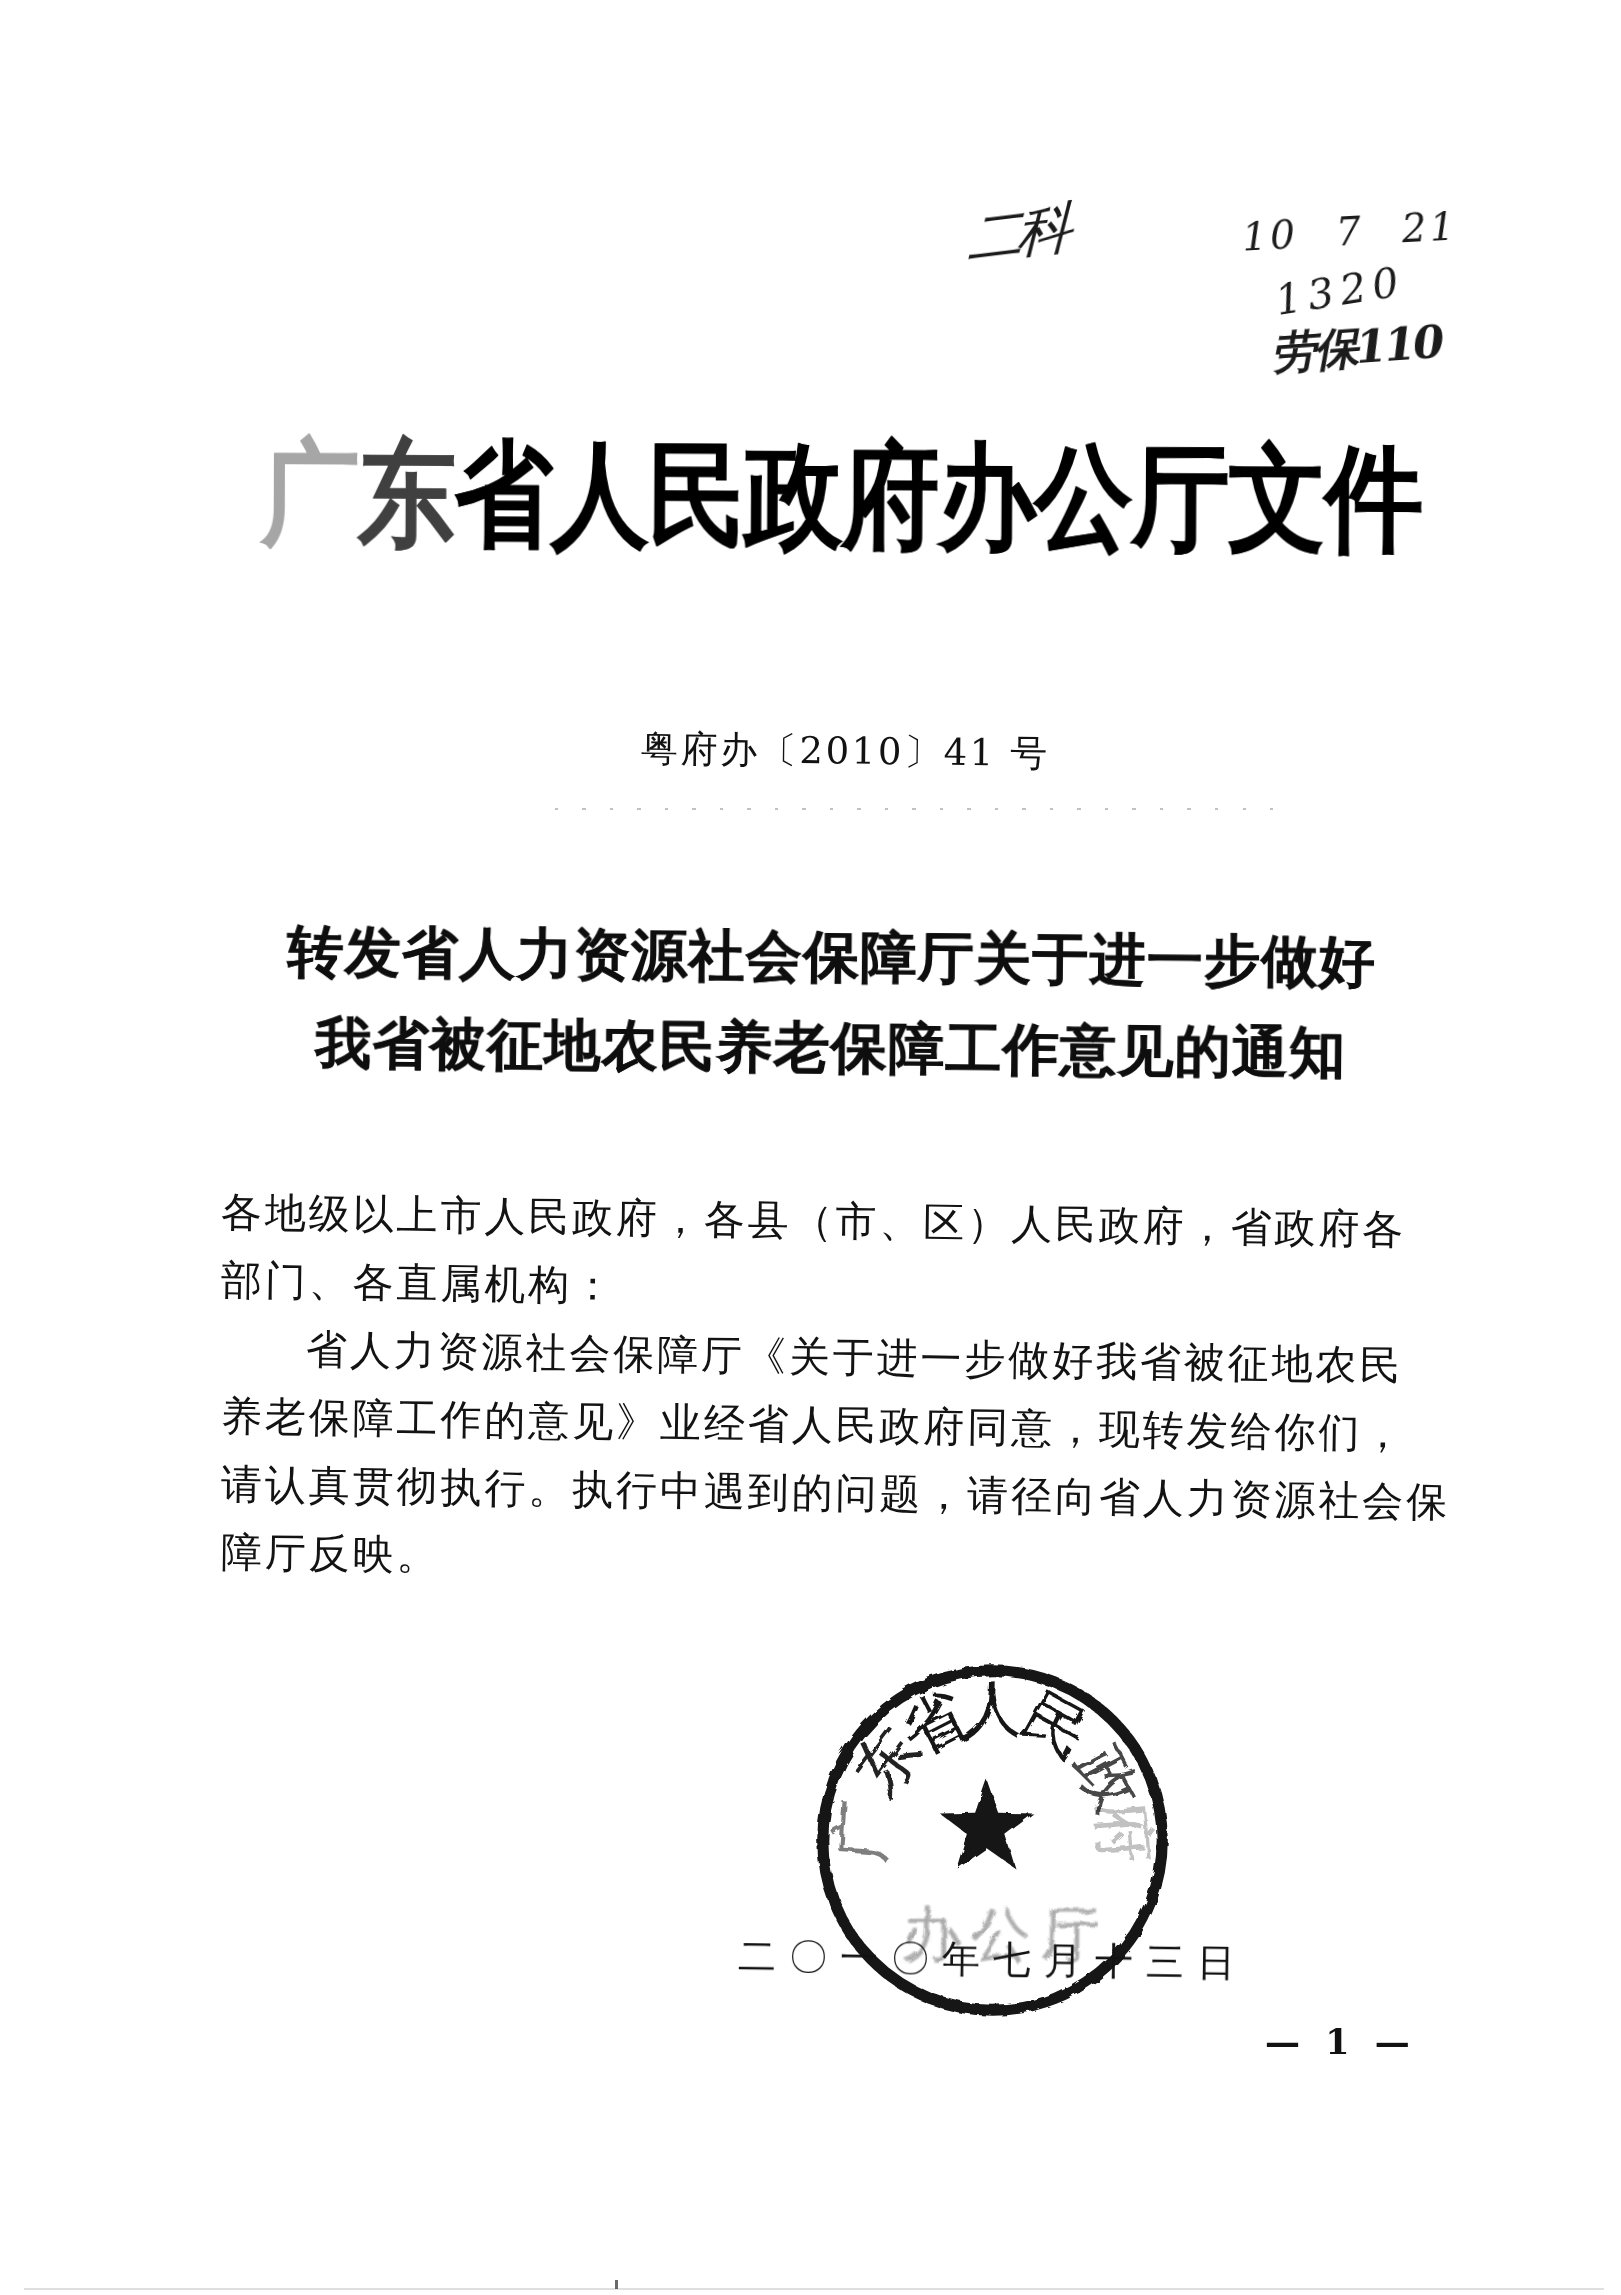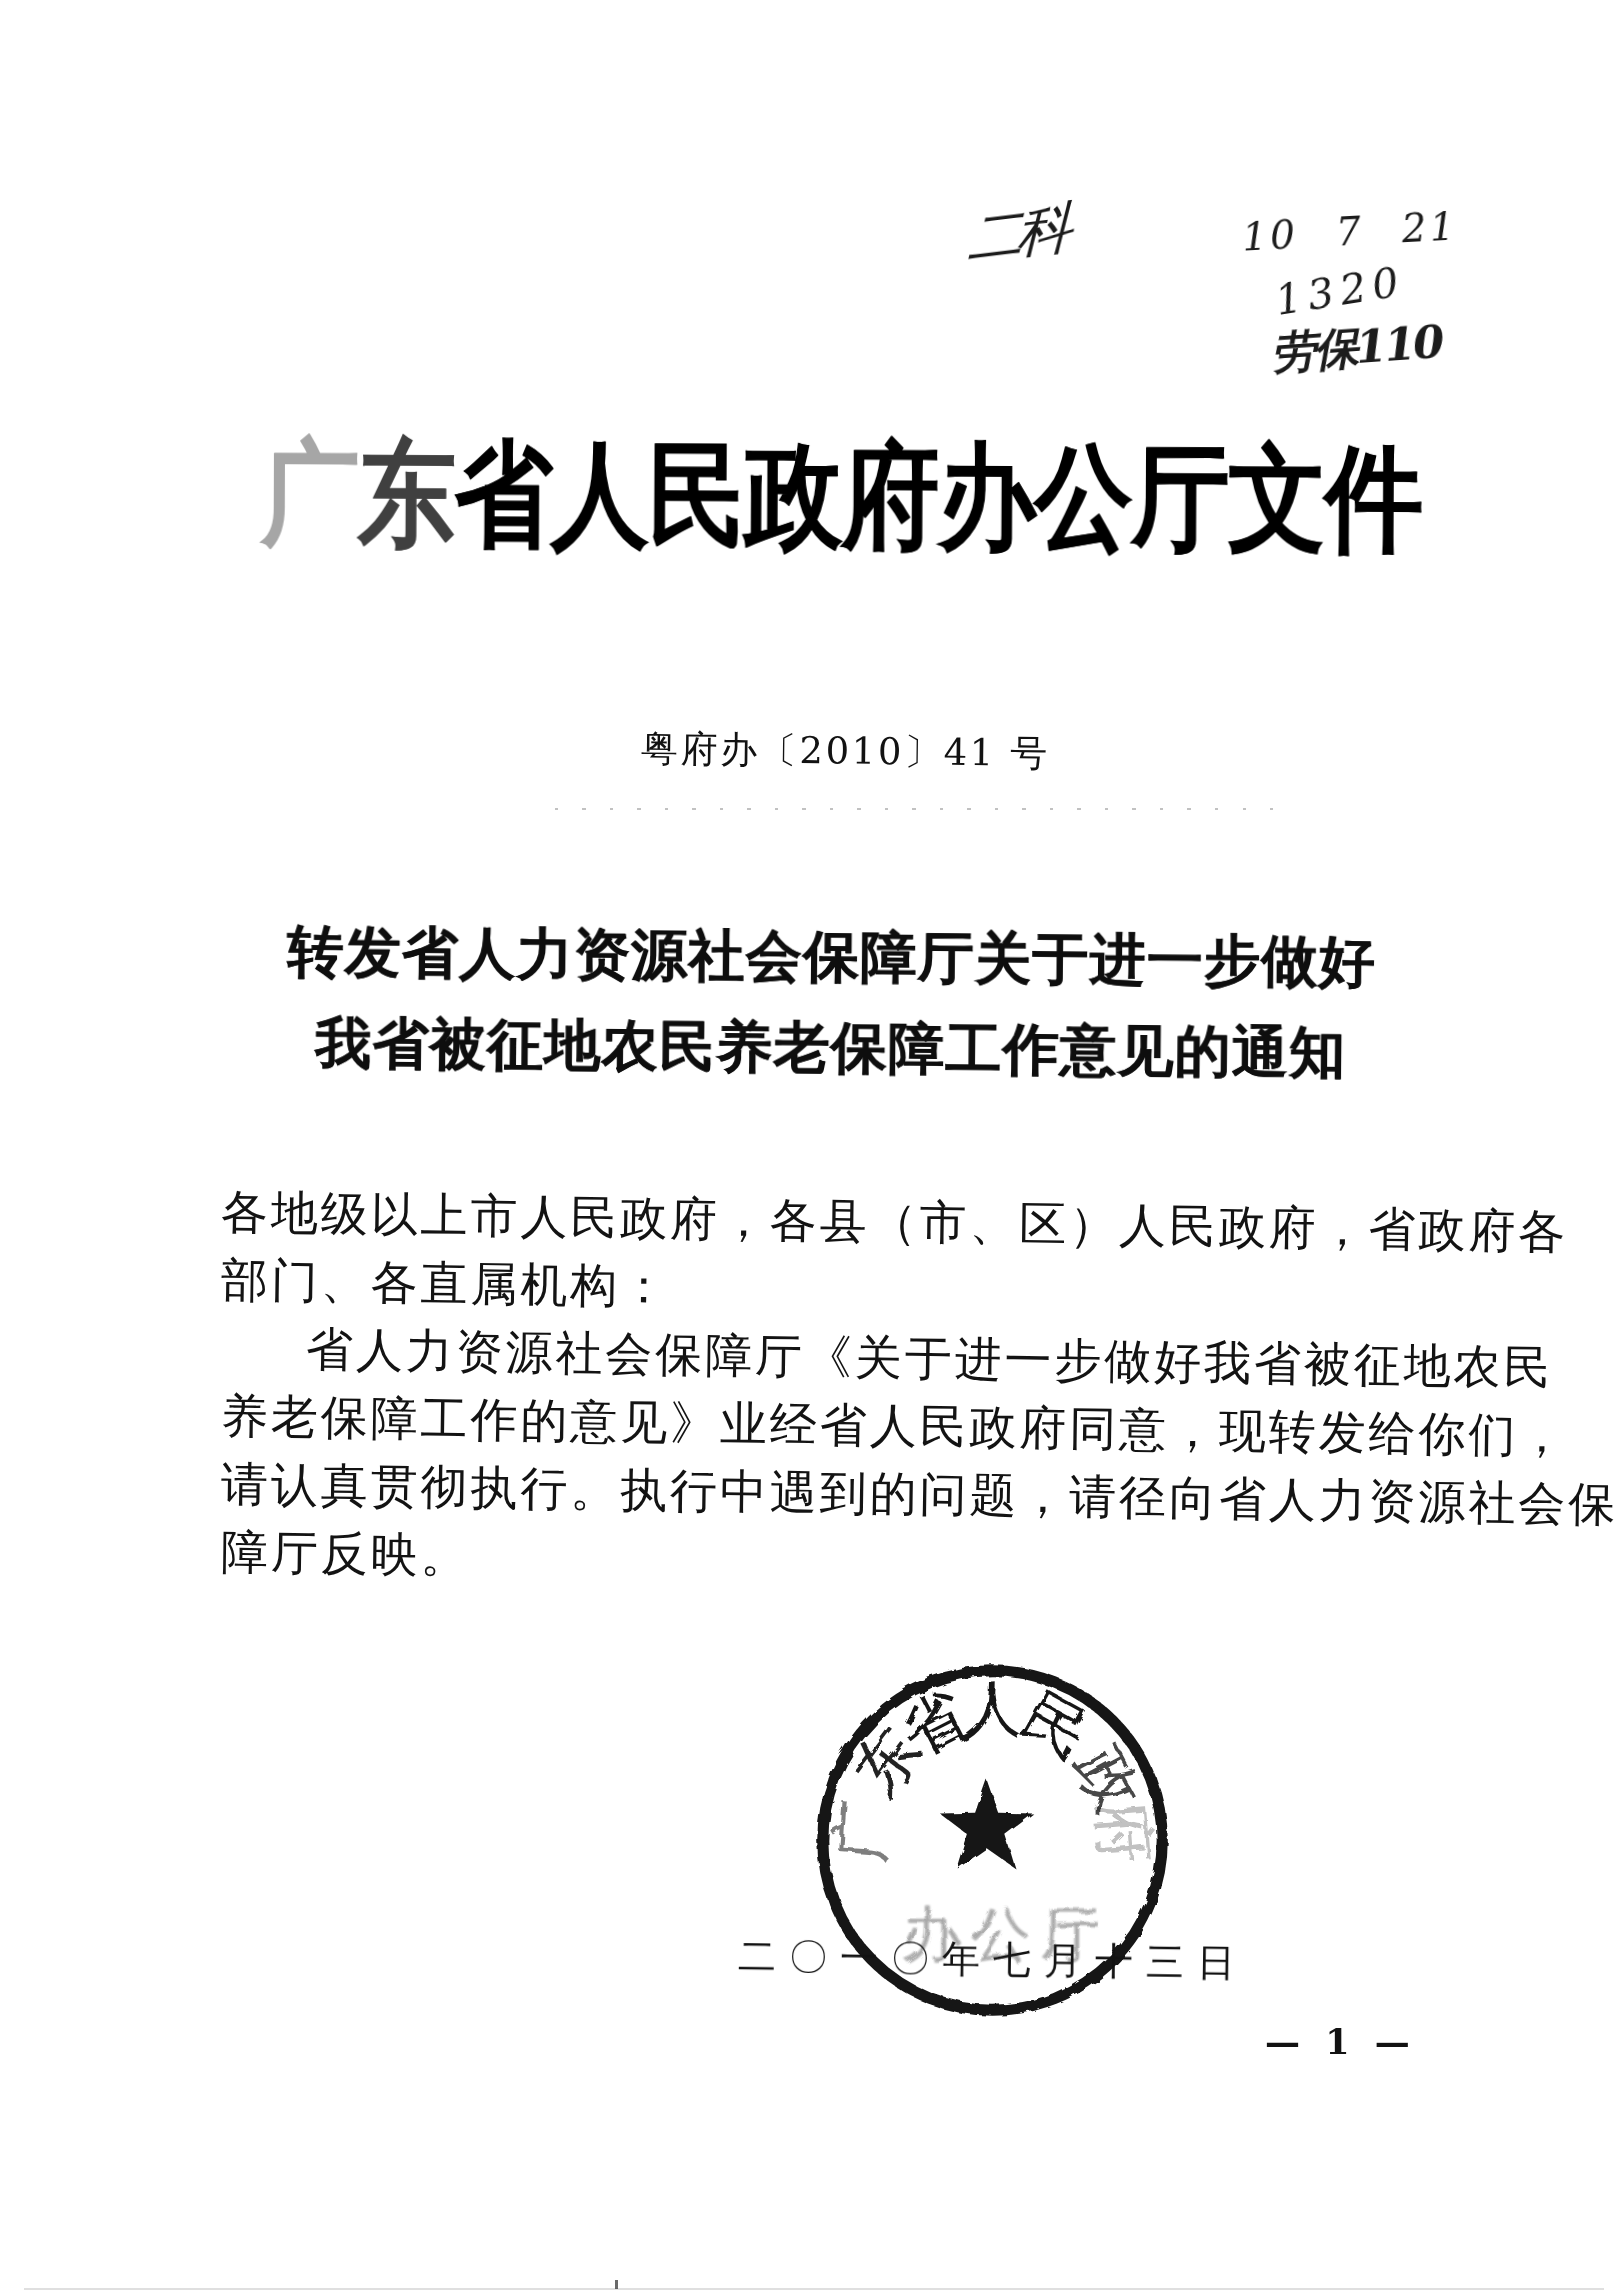--- a/index.html
+++ b/index.html
@@ -64,21 +64,21 @@
     text-align:center; font-weight:bold;
     font-size:56px; line-height:91px; letter-spacing:1.3px;
     white-space:nowrap; color:#0e0e0e;
     text-shadow:0.7px 0 0 currentColor;
     filter:blur(0.2px);
   }
 
   
   .body-text{
     position:absolute; left:221px; top:1178px; width:1257px;
-    font-size:47px; letter-spacing:2.9px; color:#131313;
+    font-size:41px; letter-spacing:2.9px; color:#131313;
     filter:blur(0.2px);
   }
   .body-text .line{
     display:block; height:68px; line-height:68px; white-space:nowrap;
     transform:rotate(0.85deg); transform-origin:left center;
   }
   .body-text .indent{ padding-left:85px; }
 
   
   .seal{ position:absolute; left:809px; top:1657px; width:367px; height:367px; }

